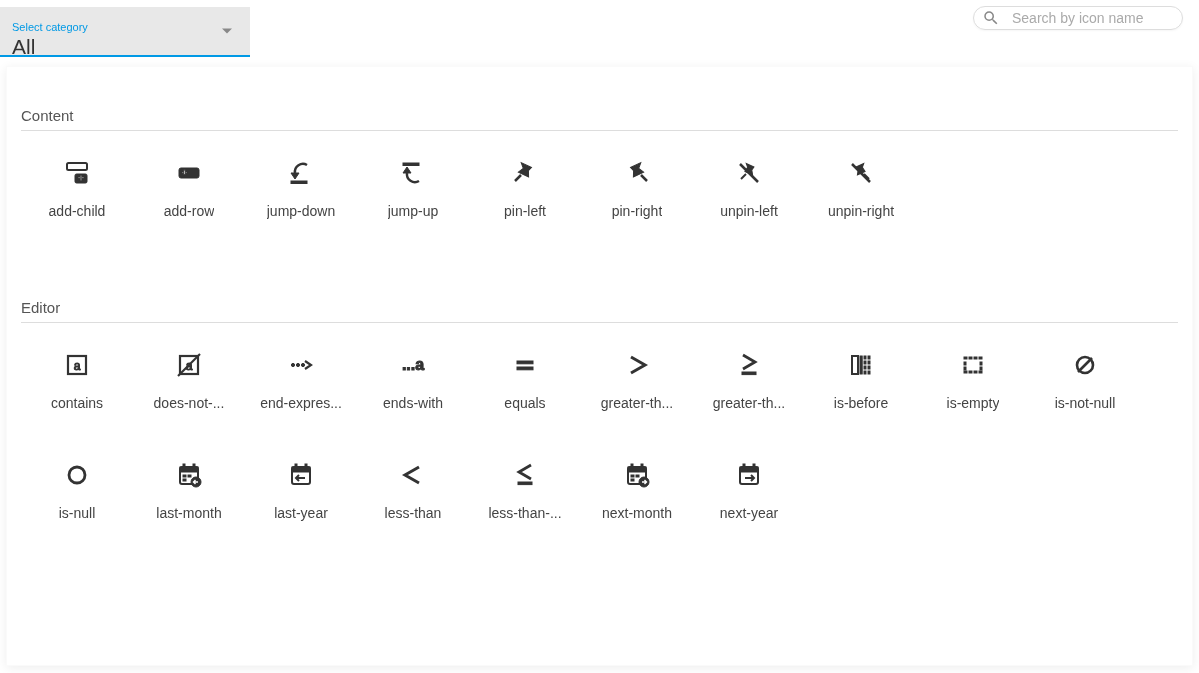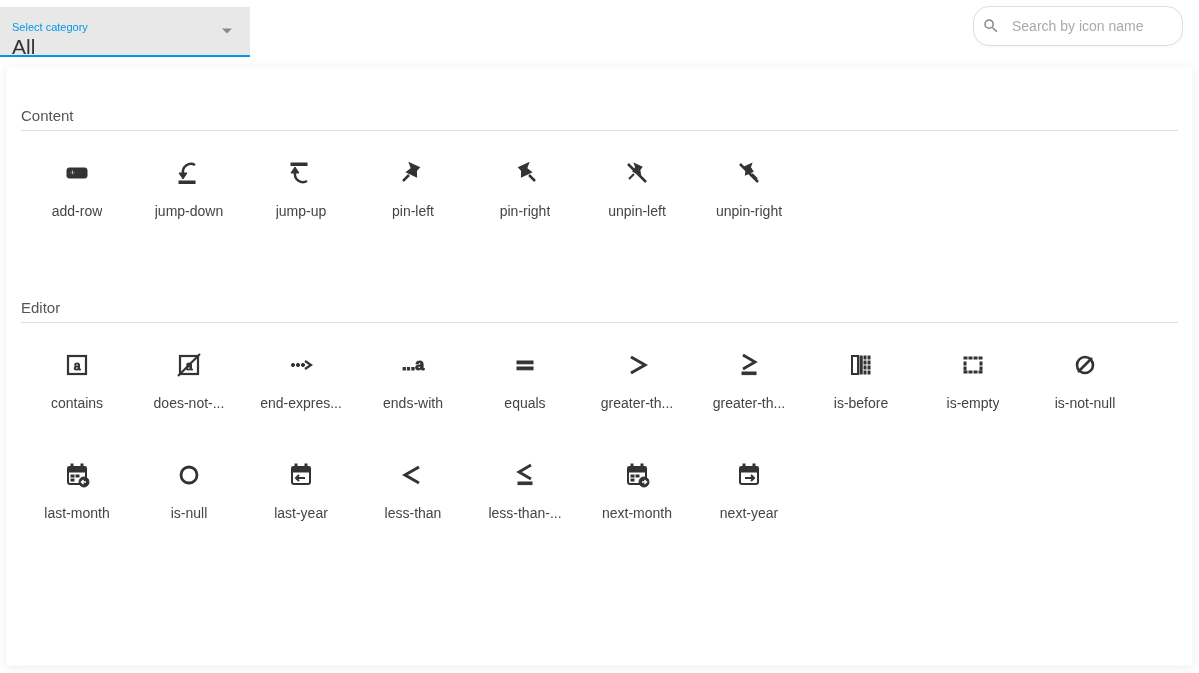--- a/index.html
+++ b/index.html
@@ -45,21 +45,21 @@
     transform: translateY(-50%);
     width: 0; height: 0;
     border-left: 5px solid transparent;
     border-right: 5px solid transparent;
     border-top: 5px solid #888;
   }
   .search-box {
     margin-top: 6px;
     margin-right: 8px;
     width: 210px;
-    height: 40px;
+    height: 24px;
     border: 1px solid #ddd;
     border-radius: 16px;
     display: flex;
     align-items: center;
     padding: 0 8px;
     box-shadow: 0 1px 2px rgba(0,0,0,0.04);
   }
   .search-box svg {
     width: 18px; height: 18px;
     fill: #888;
@@ -153,20 +153,28 @@
 </div>
 
 <div class="main-panel" id="main-panel">
 
 <div class="section-title">Content</div>
     <hr class="section-divider">
     <div class="icon-grid">
       <div class="icon-cell">
         <div class="icon-box">
           <svg viewBox="0 0 28 28">
+            <use href="#ic-add-child"></use>
+          </svg>
+        </div>
+        <div class="icon-label">add-child</div>
+      </div>
+      <div class="icon-cell">
+        <div class="icon-box">
+          <svg viewBox="0 0 28 28">
             <use href="#ic-add-row"></use>
           </svg>
         </div>
         <div class="icon-label">add-row</div>
       </div>
       <div class="icon-cell">
         <div class="icon-box">
           <svg viewBox="0 0 28 28">
             <use href="#ic-jump-down"></use>
           </svg>
@@ -293,32 +301,32 @@
         <div class="icon-box">
           <svg viewBox="0 0 28 28">
             <use href="#ic-is-not-null"></use>
           </svg>
         </div>
         <div class="icon-label">is-not-null</div>
       </div>
       <div class="icon-cell">
         <div class="icon-box">
           <svg viewBox="0 0 28 28">
+            <use href="#ic-is-null"></use>
+          </svg>
+        </div>
+        <div class="icon-label">is-null</div>
+      </div>
+      <div class="icon-cell">
+        <div class="icon-box">
+          <svg viewBox="0 0 28 28">
             <use href="#ic-last-month"></use>
           </svg>
         </div>
         <div class="icon-label">last-month</div>
-      </div>
-      <div class="icon-cell">
-        <div class="icon-box">
-          <svg viewBox="0 0 28 28">
-            <use href="#ic-is-null"></use>
-          </svg>
-        </div>
-        <div class="icon-label">is-null</div>
       </div>
       <div class="icon-cell">
         <div class="icon-box">
           <svg viewBox="0 0 28 28">
             <use href="#ic-last-year"></use>
           </svg>
         </div>
         <div class="icon-label">last-year</div>
       </div>
       <div class="icon-cell">

